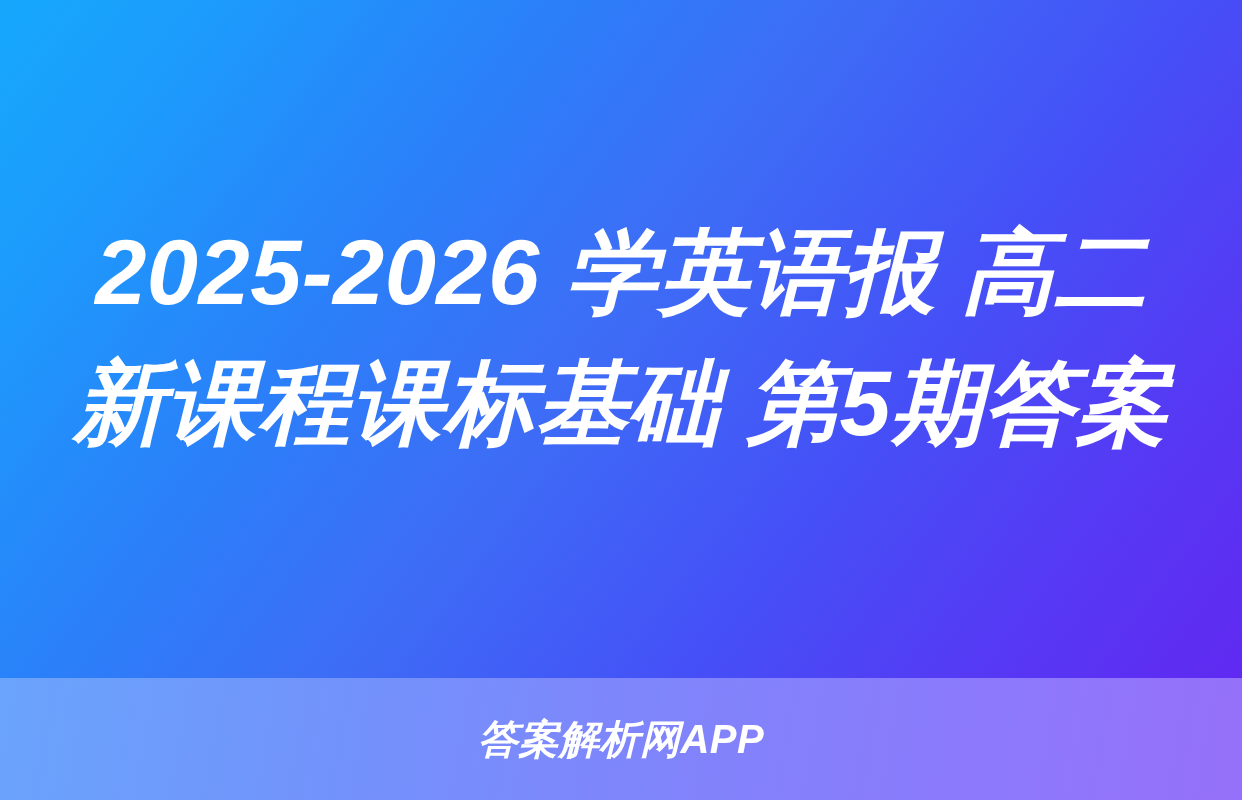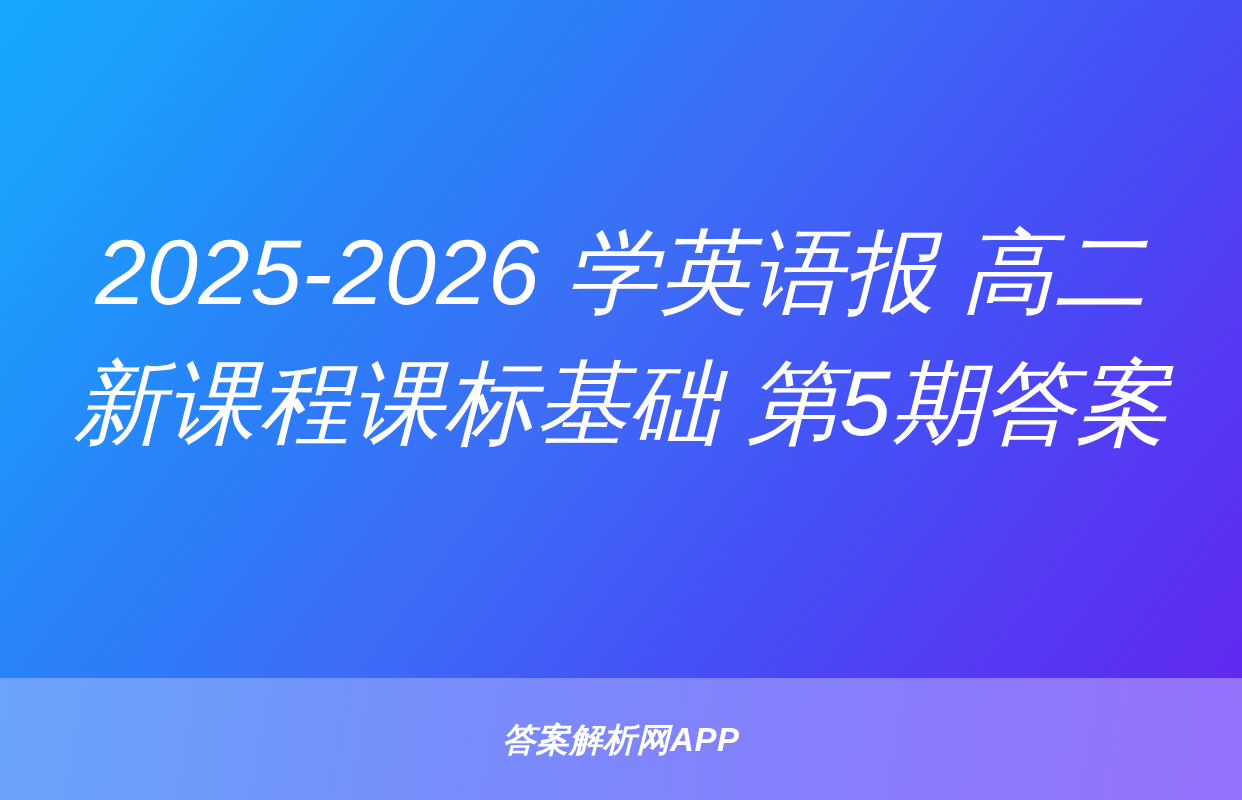--- a/index.html
+++ b/index.html
@@ -41,21 +41,21 @@
     overflow: hidden;
   }
 
   #hero-title {
     width: 1100px;
     margin: 0;
     padding: 0;
     text-align: center;
     color: #ffffff;
     font-family: "Liberation Sans", "DejaVu Sans", sans-serif;
-    font-weight: normal;
+    font-weight: bold;
     font-style: italic;
     font-size: 92px;
     line-height: 1.42;
     letter-spacing: 0.5px;
     text-rendering: geometricPrecision;
     white-space: pre-wrap;
     word-break: break-word;
   }
 
   
@@ -72,21 +72,21 @@
     display: flex;
     align-items: center;
     justify-content: center;
   }
 
   #footer-text {
     color: #ffffff;
     font-family: "Liberation Sans", "DejaVu Sans", sans-serif;
     font-weight: bold;
     font-style: italic;
-    font-size: 33px;
+    font-size: 40px;
     line-height: 1;
     letter-spacing: 0.5px;
     white-space: nowrap;
   }
 </style>
 </head>
 <body>
 
 <div id="card">
 

